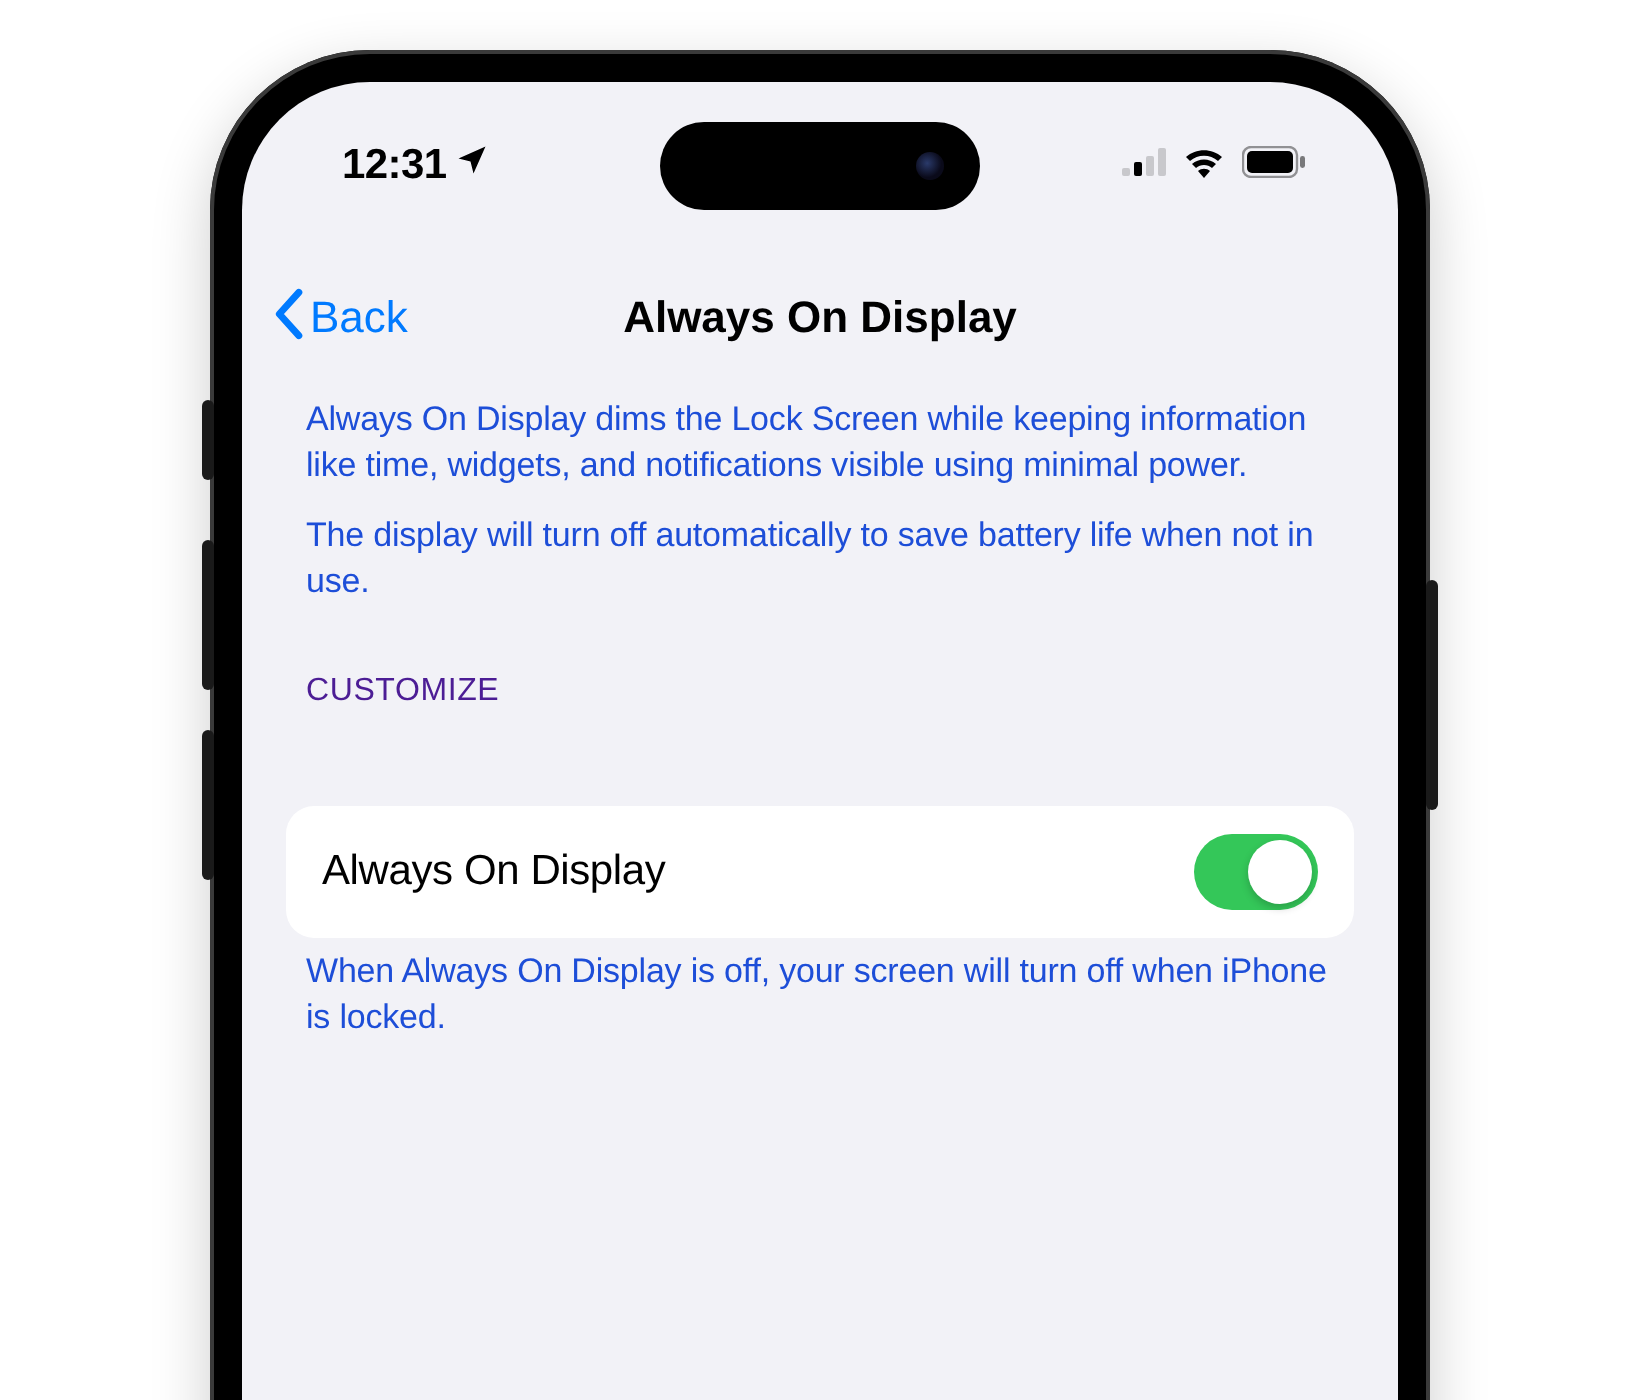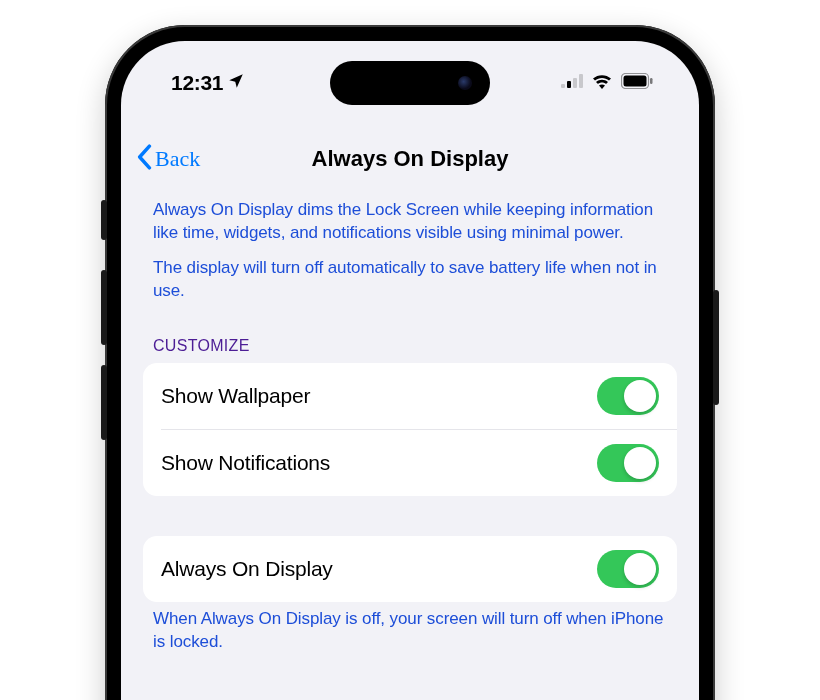--- a/index.html
+++ b/index.html
@@ -98,21 +98,20 @@
       padding: 0 20px;
     }
     .back-button {
       display: flex;
       align-items: center;
       color: #007aff;
       gap: 2px;
       cursor: pointer;
       position: absolute;
       left: 14px;
-      font-family: Liberation Serif, serif;
     }
     .back-label { font-size: 22px; font-weight: 400; }
     .nav-title {
       margin: 0 auto;
       font-size: 22px;
       font-weight: 600;
       color: #000;
     }
     .content {
       position: absolute;
@@ -239,34 +238,20 @@
     </div>
 
     <div class="content">
       <div class="intro-text">
         <p>Always On Display dims the Lock Screen while keeping information like time, widgets, and notifications visible using minimal power.</p>
         <p>The display will turn off automatically to save battery life when not in use.</p>
       </div>
 
       <div class="section-header">CUSTOMIZE</div>
 
-      <div class="group">
-        <div class="row">
-          <span class="row-label">Show Wallpaper</span>
-          <div class="toggle">
-              <div class="knob"></div>
-            </div>
-        </div>
-        <div class="row">
-          <span class="row-label">Show Notifications</span>
-          <div class="toggle">
-              <div class="knob"></div>
-            </div>
-        </div>
-      </div>
 
       <div class="gap"></div>
 
       <div class="group">
         <div class="row">
           <span class="row-label">Always On Display</span>
           <div class="toggle">
               <div class="knob"></div>
             </div>
         </div>

